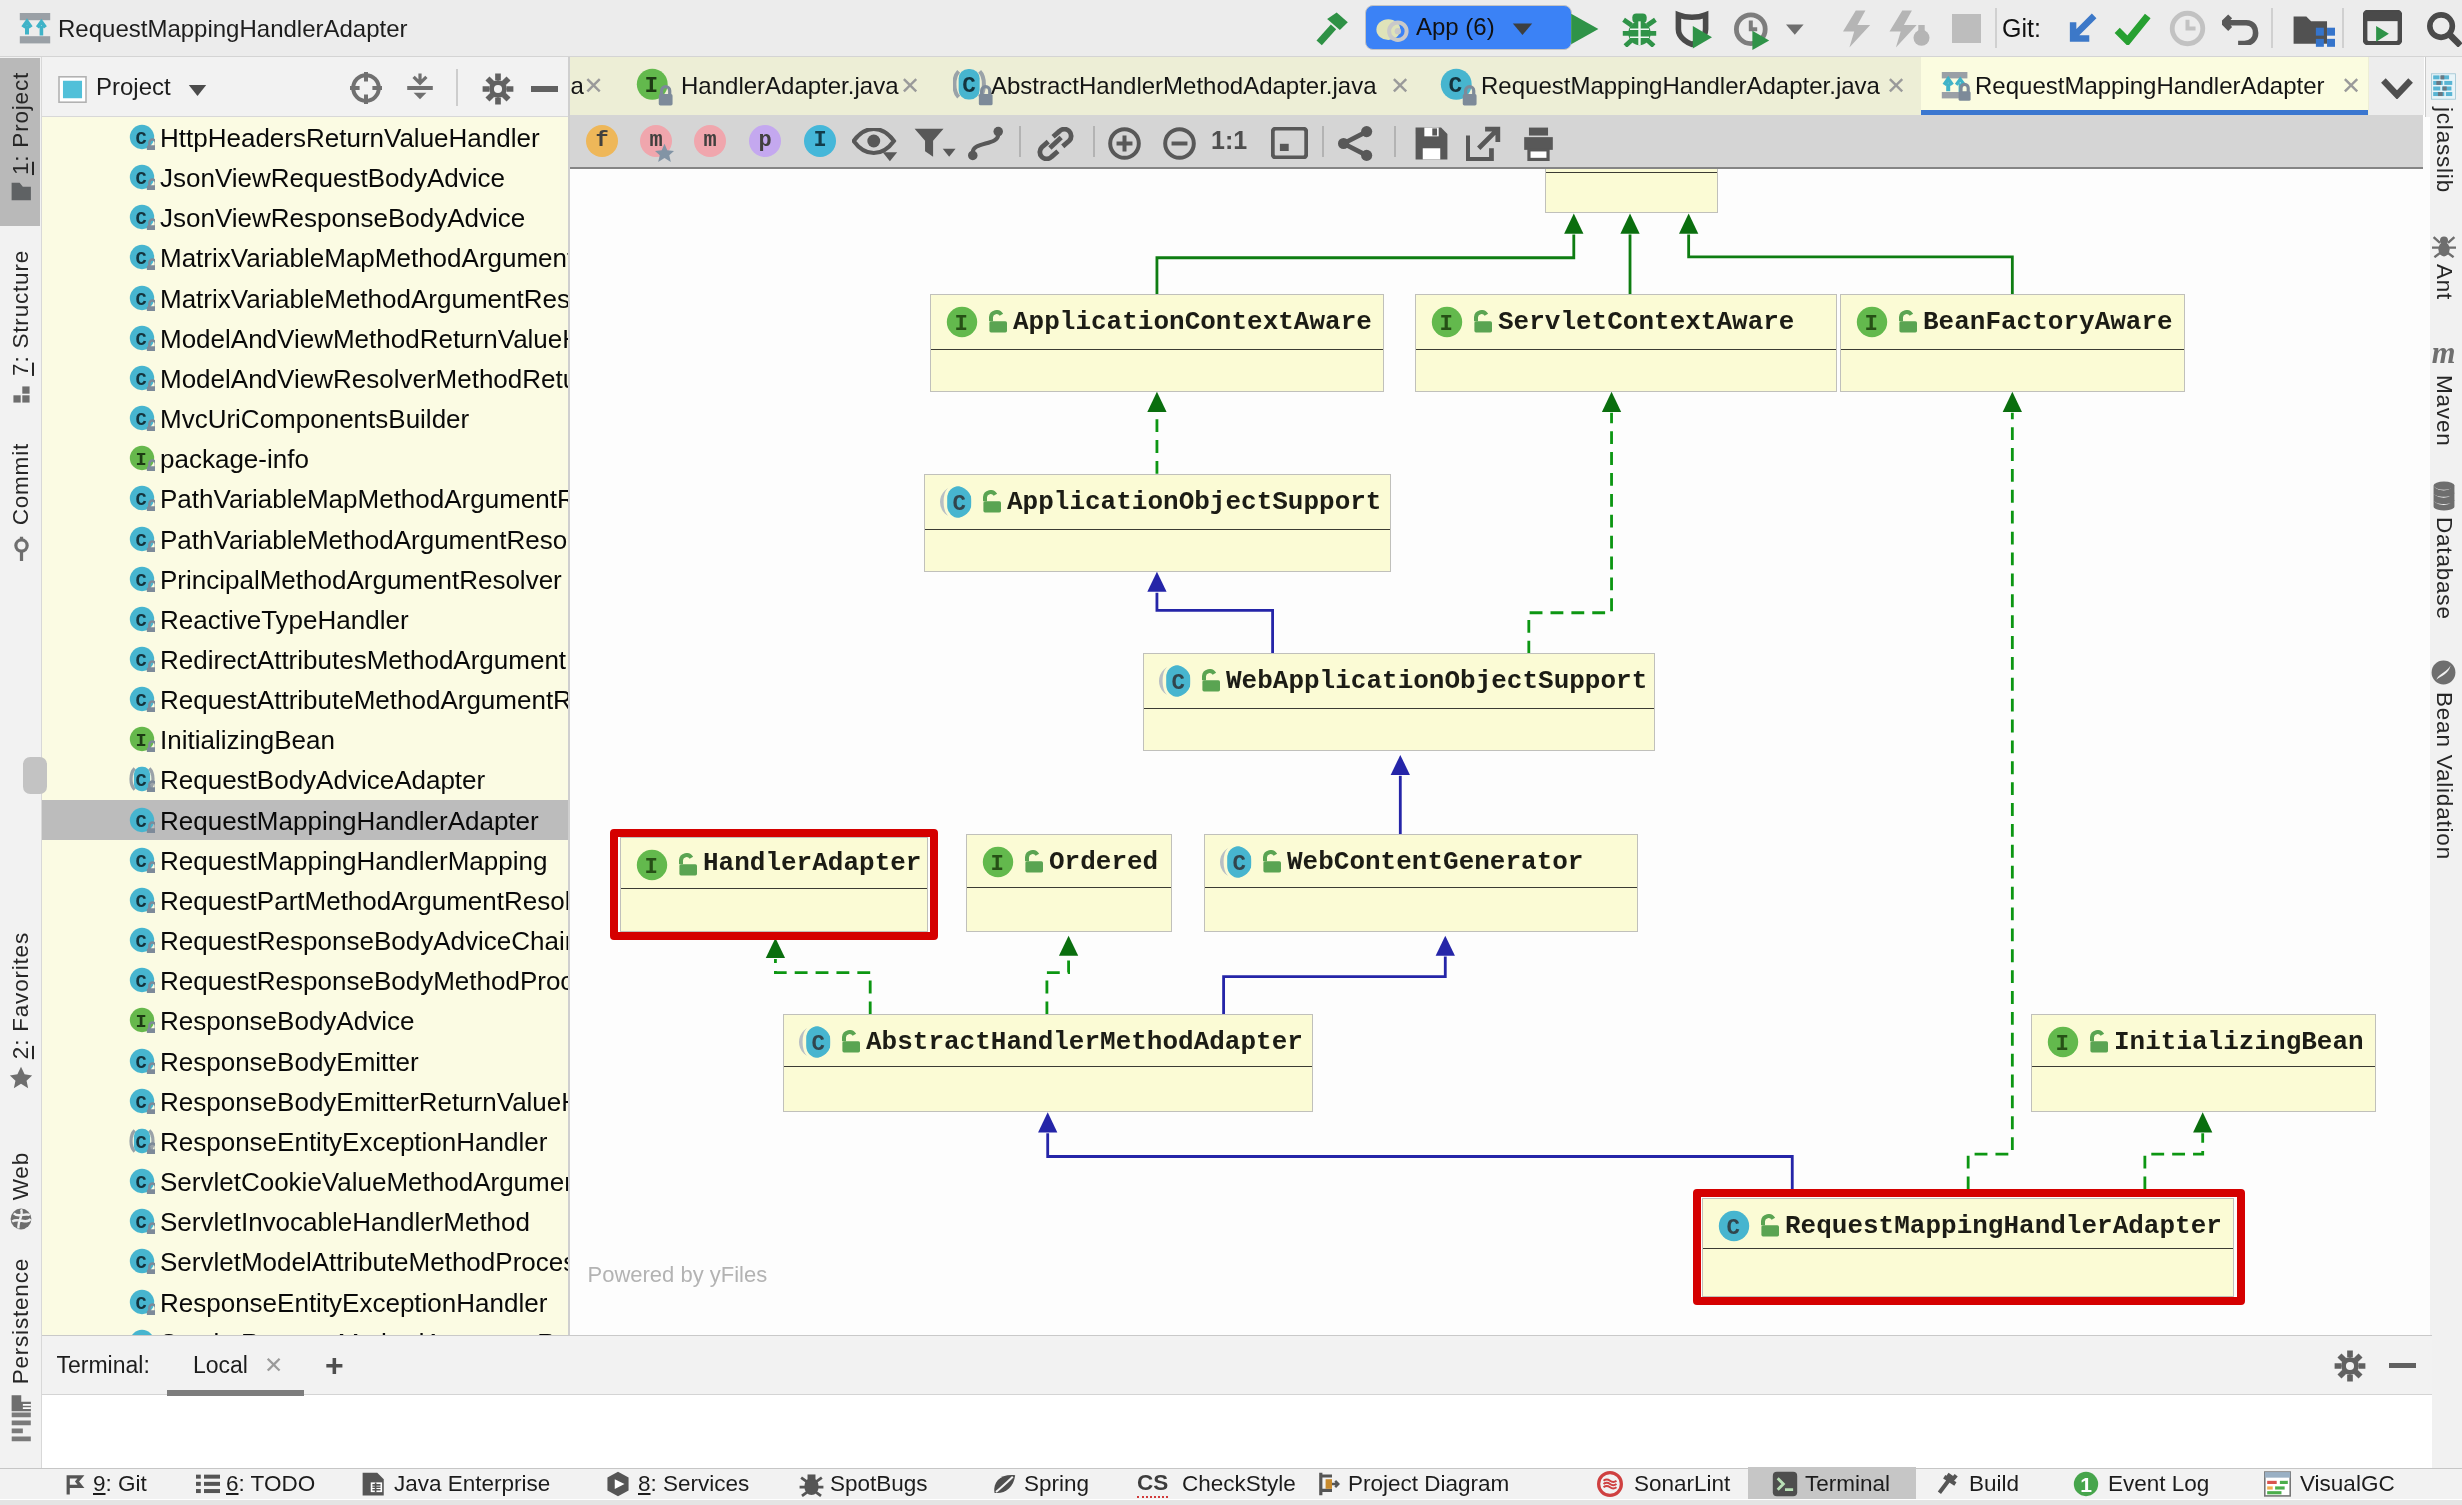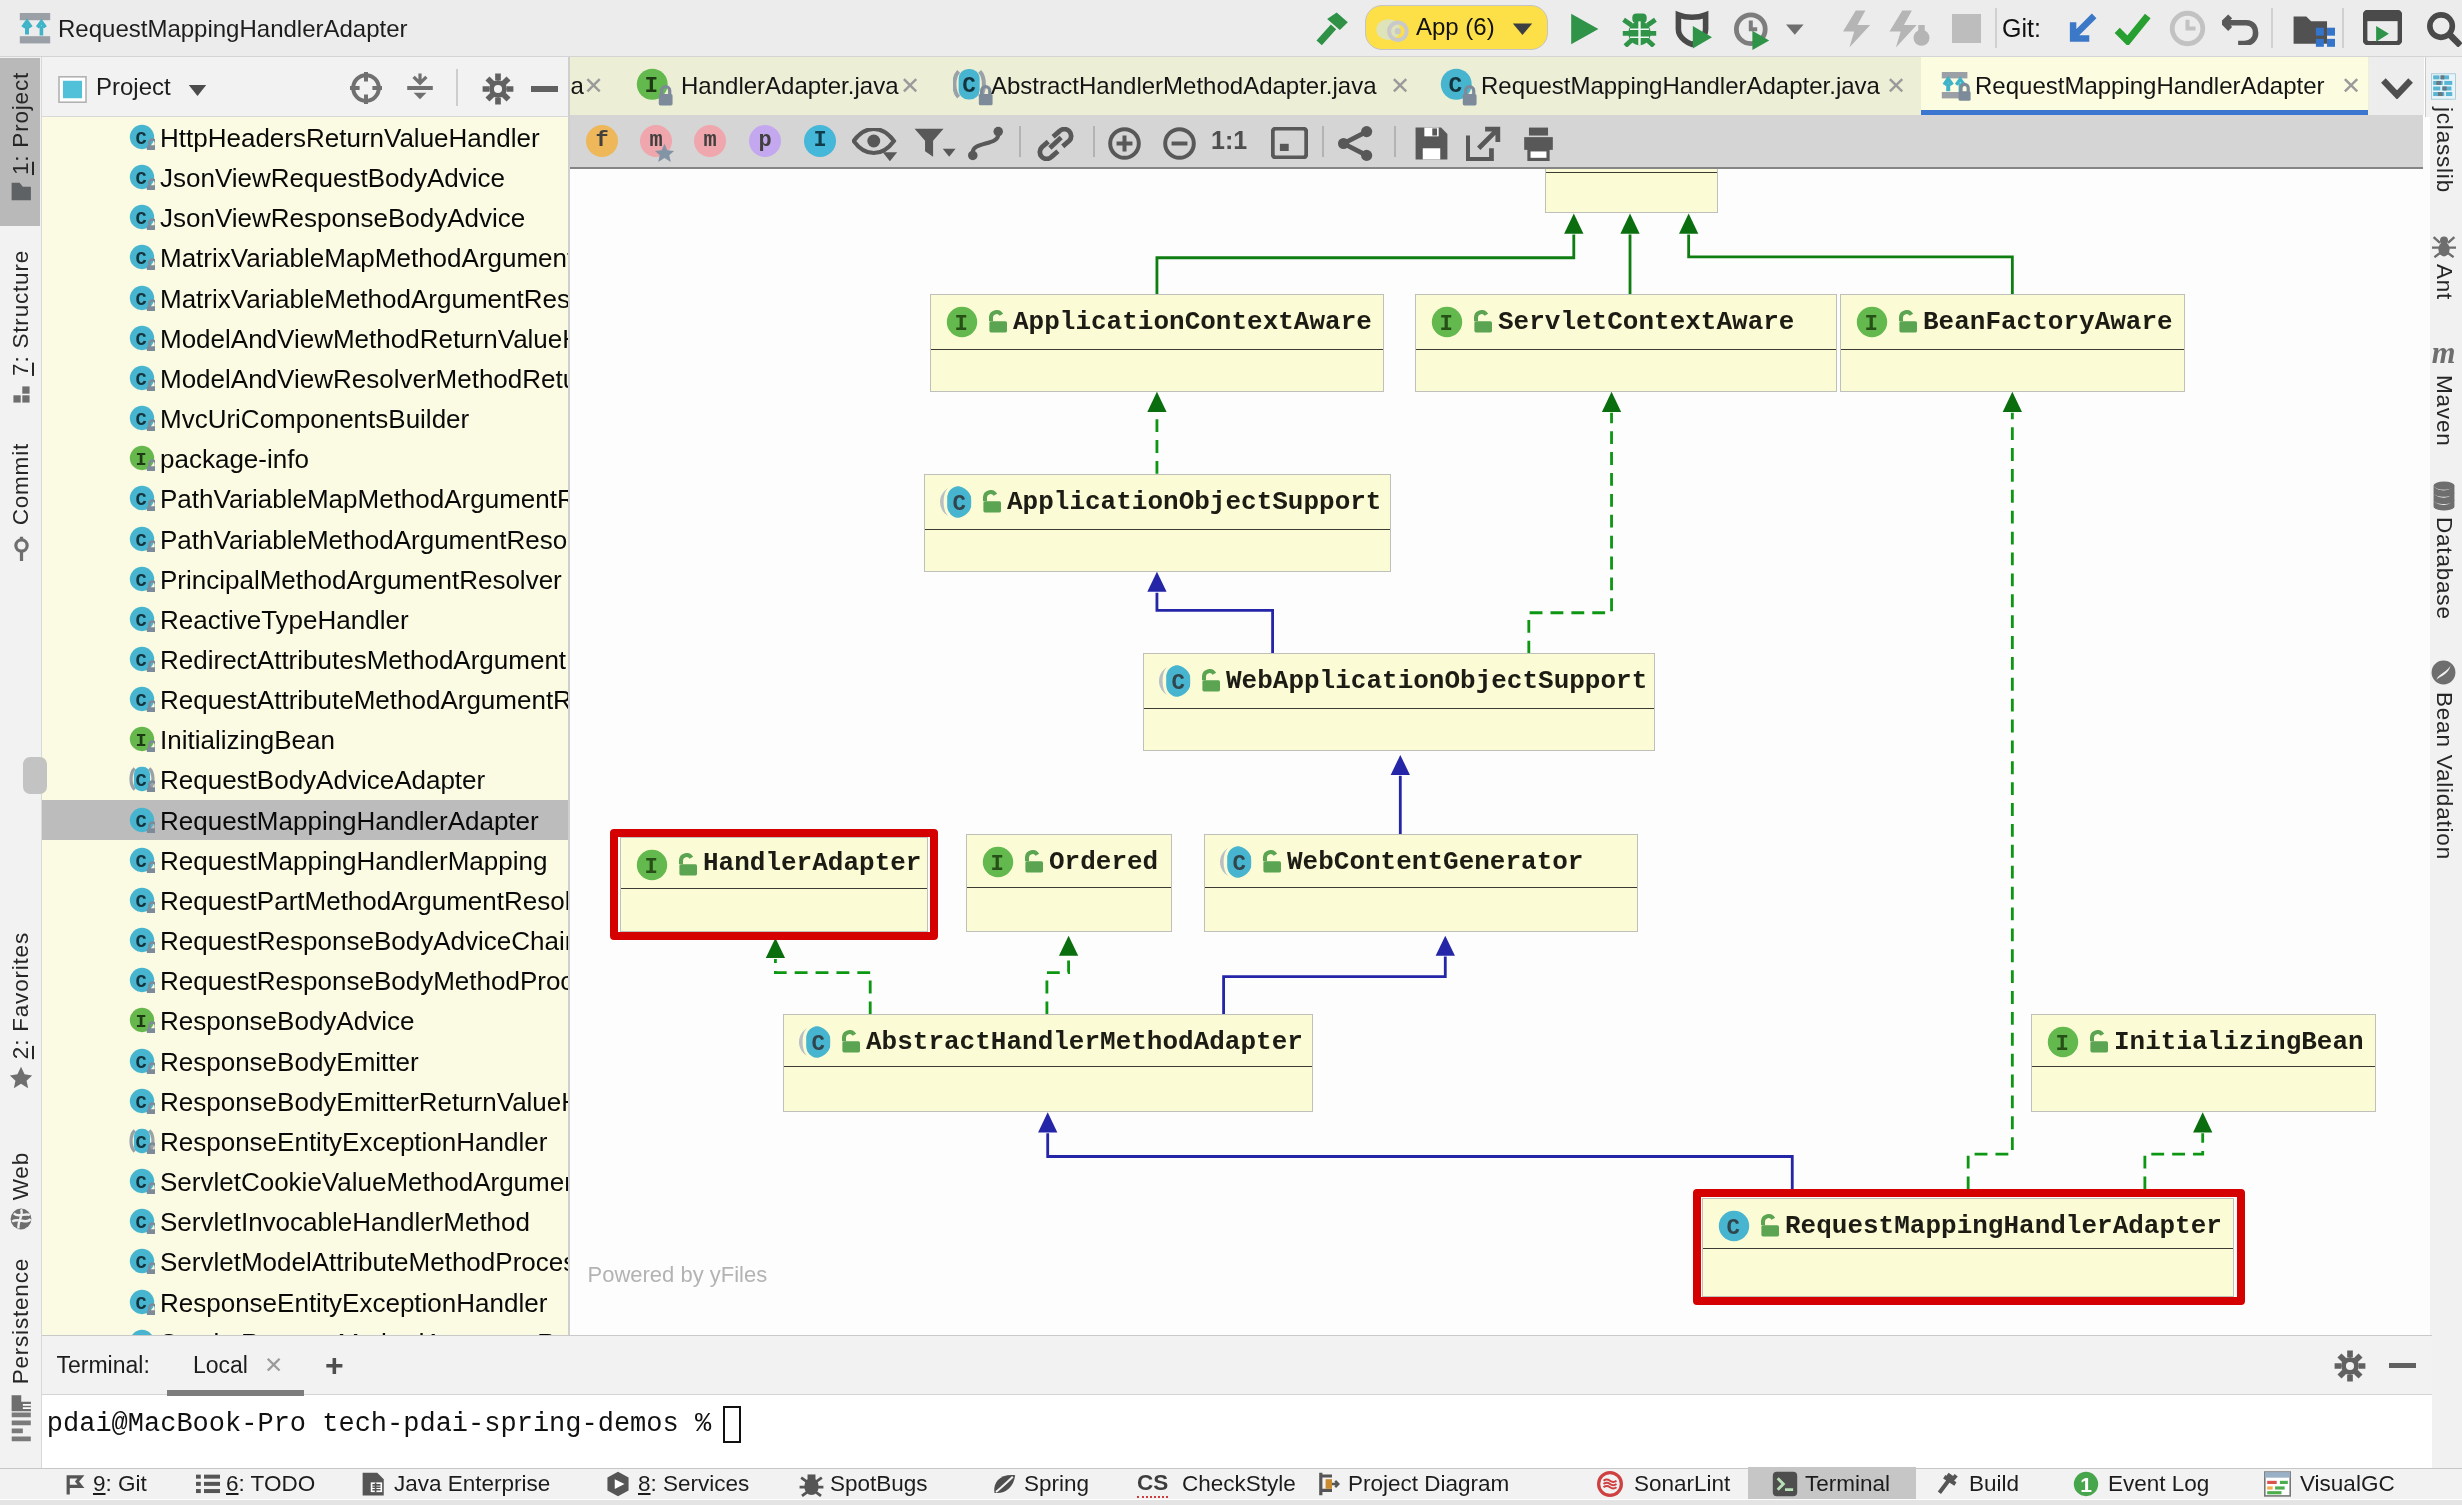--- a/index.html
+++ b/index.html
@@ -67,21 +67,21 @@
     <path d="M28 29 V17 M23 19 L28 12 L33 19" stroke="#3fb3c8" stroke-width="4.5" fill="none"></path>
   </svg>
 </div>
 <div class="abs" id="titletext">RequestMappingHandlerAdapter</div>
 
 <div class="abs" id="maintoolbar" style="left:1285px;top:0;width:1177px;height:57px">
   <svg class="abs" style="left:30.5px;top:11.2px" width="35" height="35" viewBox="0 0 44 44">
       <path d="M4 40 L22 20" stroke="#2e9145" stroke-width="9" fill="none"></path>
       <path d="M14 10 L26 2 L40 14 L30 24 Z" fill="#2e9145"></path>
     </svg>
-  <div class="abs" style="left:80px;top:4.8px;width:183px;height:45px;background:#fde047;border:1.6px solid #c4c4c4;border-radius:17px">
+  <div class="abs" style="left:80px;top:4.8px;width:207px;height:45px;background:#3b82f6;border:1.6px solid #c4c4c4;border-radius:8px">
     <svg class="abs" style="left:8px;top:6.4px" width="35" height="32" viewBox="0 0 44 40">
         <ellipse cx="18" cy="22" rx="15" ry="13" fill="#dfe3b9"></ellipse>
         <circle cx="30" cy="24" r="11" fill="none" stroke="#c9c9c9" stroke-width="5"></circle>
         <circle cx="30" cy="24" r="4" fill="#c9c9c9"></circle>
       </svg>
     <span class="abs" style="left:50px;top:7.2px;font-size:24px;color:#111">App (6)</span>
     <svg class="abs" style="left:146px;top:16px" width="21" height="14.5" viewBox="0 0 26 18">
         <path d="M1 2 L13 16 L25 2 Z" fill="#3c3f41"></path>
       </svg>
   </div>
@@ -873,24 +873,20 @@
     <span class="abs" style="left:283px;top:11.2px;color:#4f4f4f;font-size:32px;font-weight:bold">+</span>
     <div class="abs" style="left:125px;top:54px;width:137px;height:5.6px;background:#7d7d7d"></div>
     <svg class="abs" style="left:2291px;top:13px" width="34" height="34" viewBox="0 0 42 42">
         <circle cx="21" cy="21" r="8" fill="none" stroke="#616161" stroke-width="6"></circle>
         <g stroke="#616161" stroke-width="7">
           <path d="M21 2 v8 M21 32 v8 M2 21 h8 M32 21 h8 M8 8 l6 6 M28 28 l6 6 M34 8 l-6 6 M14 28 l-6 6"></path>
         </g>
       </svg>
     <div class="abs" style="left:2347px;top:26.5px;width:27px;height:5.6px;background:#616161"></div>
   </div>
-  <div id="termbody">
-    <span class="abs" style="left:4.8px;top:13px">pdai@MacBook-Pro tech-pdai-spring-demos %</span>
-    <div class="abs" style="left:681px;top:9.6px;width:17.7px;height:37px;border:2.4px solid #101010"></div>
-  </div>
 </div>
 <div class="abs" id="statusbar">
   <svg class="abs" style="left:65px;top:3.2px" width="24" height="24" viewBox="0 0 30 30">
       <path d="M4 28 V4 M4 6 h16 l-5 6 5 6 h-16" stroke="#555" stroke-width="4" fill="none"></path>
     </svg>
   <span class="abs" style="left:93px;top:1.6px"><u>9</u>: Git</span>
   <svg class="abs" style="left:196px;top:4px" width="24" height="22.5" viewBox="0 0 30 28">
       <g fill="#555">
         <rect x="0" y="2" width="6" height="5"></rect>
         <rect x="10" y="2" width="20" height="5"></rect>

